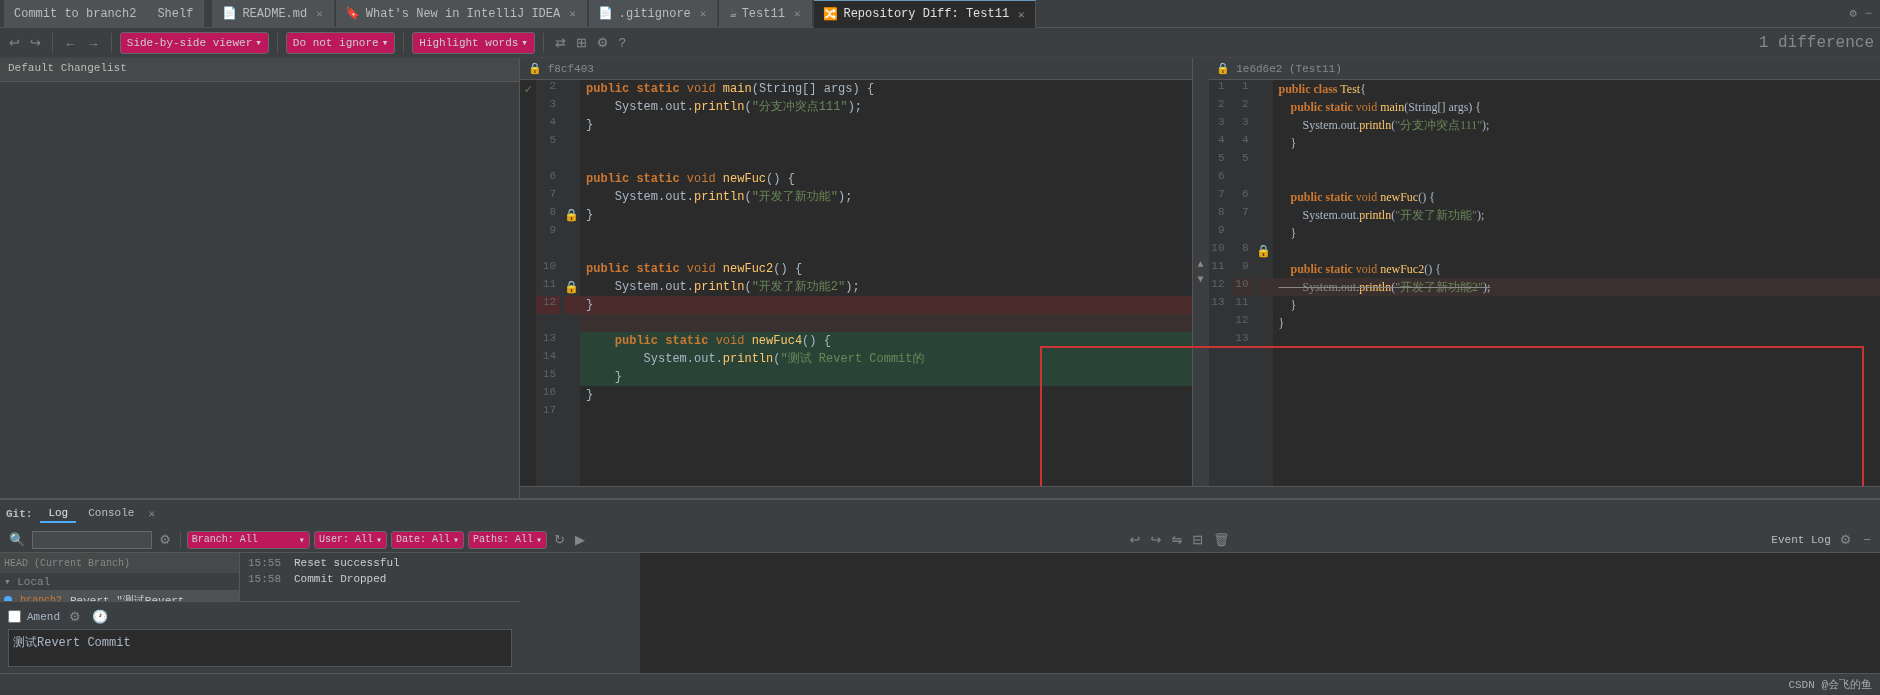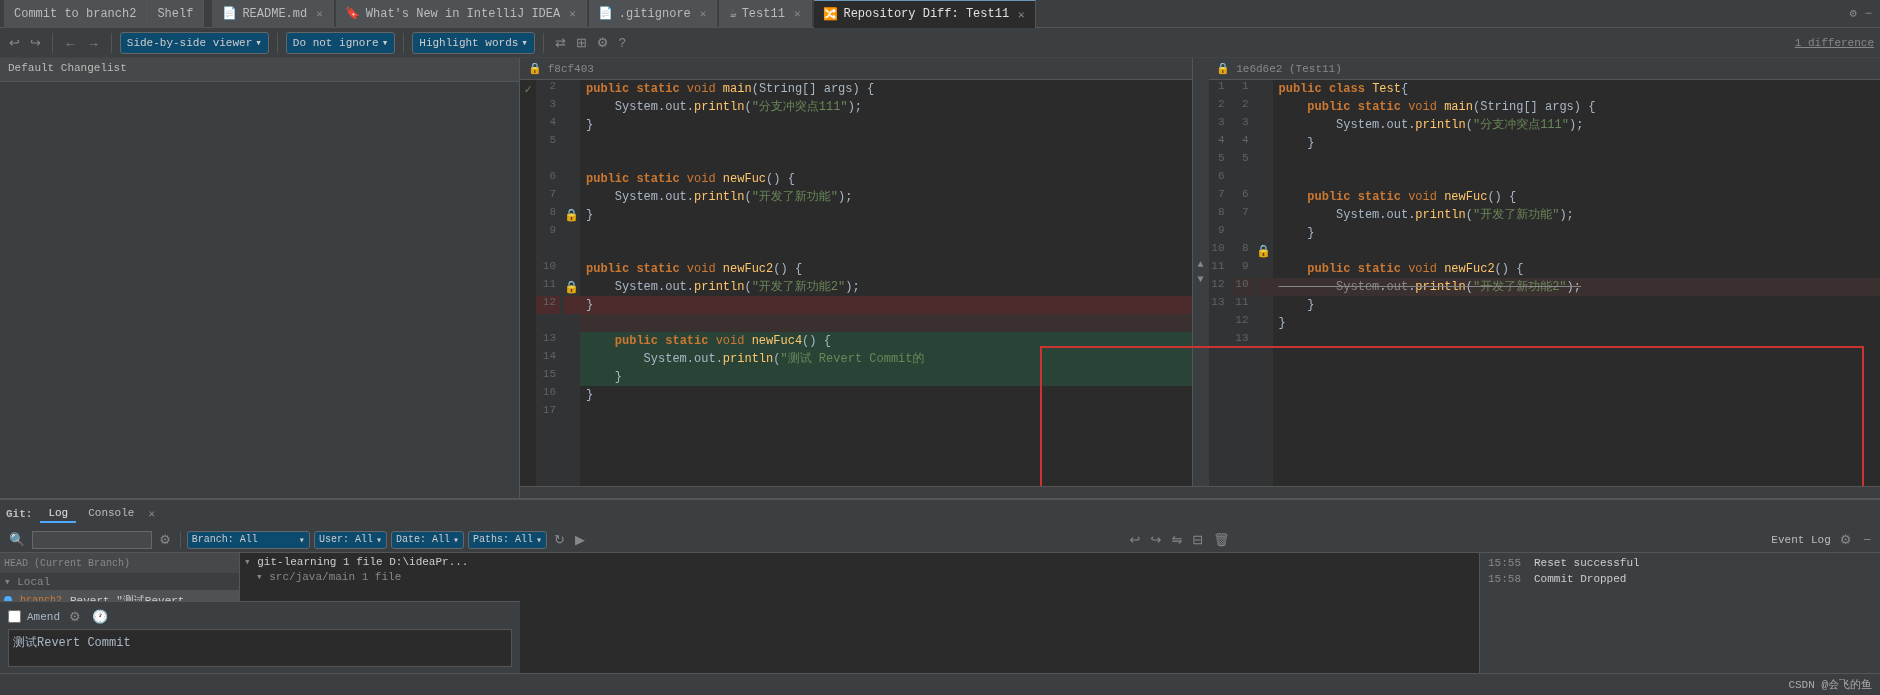--- a/index.html
+++ b/index.html
@@ -54,21 +54,21 @@
       height: 30px;
       border-bottom: 1px solid #444;
       padding: 0 6px;
       gap: 4px;
     }
     .toolbar2 .separator { width: 1px; height: 20px; background: #555; margin: 0 4px; }
     .dropdown-btn {
       display: flex;
       align-items: center;
       gap: 3px;
-      background: #0c4a6e;
+      background: #be185d;
       border: 1px solid #666;
       border-radius: 3px;
       padding: 2px 6px;
       color: #ccc;
       font-size: 11px;
       cursor: pointer;
       height: 22px;
     }
 
     
@@ -310,21 +310,21 @@
     <div class="separator"></div>
     <div class="dropdown-btn">
       <span>Highlight words</span>
       <span>▾</span>
     </div>
     <div class="separator"></div>
     <button class="icon-btn">⇄</button>
     <button class="icon-btn">⊞</button>
     <button class="icon-btn">⚙</button>
     <button class="icon-btn">?</button>
-    <div style="margin-left:auto; color:#888; font-size:11px;text-decoration:underline;">1 difference</div>
+    <div style="margin-left:auto; color:#888; font-size:16px;">1 difference</div>
   </div>
 
   <div style="display:flex; flex:1; overflow:hidden; position:relative;">
 
     <div class="left-panel" style="width:520px; display:flex; flex-direction:column;">
       <div class="left-panel-header">
         <span>Default Changelist</span>
       </div>
 
       <div style="flex:1; background:#3c3f41;"></div>
@@ -466,21 +466,21 @@
               <div style="height:18px;"></div>
               <div style="height:18px;"></div>
               <div style="height:18px;"></div>
               <div style="height:18px;"></div>
               <div style="height:18px; display:flex; align-items:center;">🔒</div>
               <div style="height:18px;"></div>
               <div style="height:18px; background:#3a3030;"></div>
               <div style="height:18px;"></div>
             </div>
 
-            <div style="flex:1; font-family:Liberation Mono, monospace; font-size:12px; line-height:18px;">
+            <div style="flex:1; font-family:Liberation Serif, serif; font-size:12px; line-height:18px;">
               <div class="code-line"><span class="kw">public</span> <span class="kw">class</span> <span class="cls">Test</span><span class="punc">{</span></div>
               <div class="code-line">    <span class="kw">public</span> <span class="kw">static</span> <span class="ret">void</span> <span class="fn">main</span><span class="punc">(</span>String<span class="punc">[]</span> args<span class="punc">) {</span></div>
               <div class="code-line">        System<span class="punc">.</span>out<span class="punc">.</span><span class="fn">println</span><span class="punc">(</span><span class="str">"分支冲突点111"</span><span class="punc">);</span></div>
               <div class="code-line">    <span class="punc">}</span></div>
               <div class="code-line"></div>
               <div class="code-line"></div>
               <div class="code-line">    <span class="kw">public</span> <span class="kw">static</span> <span class="ret">void</span> <span class="fn">newFuc</span><span class="punc">() {</span></div>
               <div class="code-line">        System<span class="punc">.</span>out<span class="punc">.</span><span class="fn">println</span><span class="punc">(</span><span class="str">"开发了新功能"</span><span class="punc">);</span></div>
               <div class="code-line">    <span class="punc">}</span></div>
               <div class="code-line"></div>
@@ -579,30 +579,20 @@
           <div style="width:8px; height:8px; border-radius:50%; background:#888; flex-shrink:0;"></div>
           <span style="color:#ccc; font-size:11px; overflow:hidden; text-overflow:ellipsis; white-space:nowrap; flex:1;">测试Revert Commit</span>
         </div>
 
         <div style="padding:1px 16px; font-size:10px; color:#888;">chenwangkun</div>
         <div style="padding:1px 16px; font-size:10px; color:#888;">A minute ago</div>
         <div style="padding:1px 16px; font-size:10px; color:#888; margin-top:2px;">chenwangkun</div>
         <div style="padding:1px 16px; font-size:10px; color:#888;">3 minutes ago</div>
       </div>
 
-      <div style="flex:1; background:#2b2b2b; border-right:1px solid #555; overflow:hidden; padding:2px 4px;">
-        <div style="font-size:11px; color:#888; margin-bottom:2px;">
-          <span>▾ </span>
-          <span style="color:#ccc;">git-learning 1 file D:\ideaPr...</span>
-        </div>
-        <div style="padding-left:12px; font-size:11px; color:#888;">
-          <span>▾ </span>
-          <span>src/java/main 1 file</span>
-        </div>
-      </div>
 
       <div style="width:400px; background:#3c3f41; overflow:hidden; padding:2px 4px;">
         <div class="event-row">
           <span class="event-time">15:55</span>
           <span class="event-msg">Reset successful</span>
         </div>
         <div class="event-row">
           <span class="event-time">15:58</span>
           <span class="event-msg">Commit Dropped</span>
         </div>

